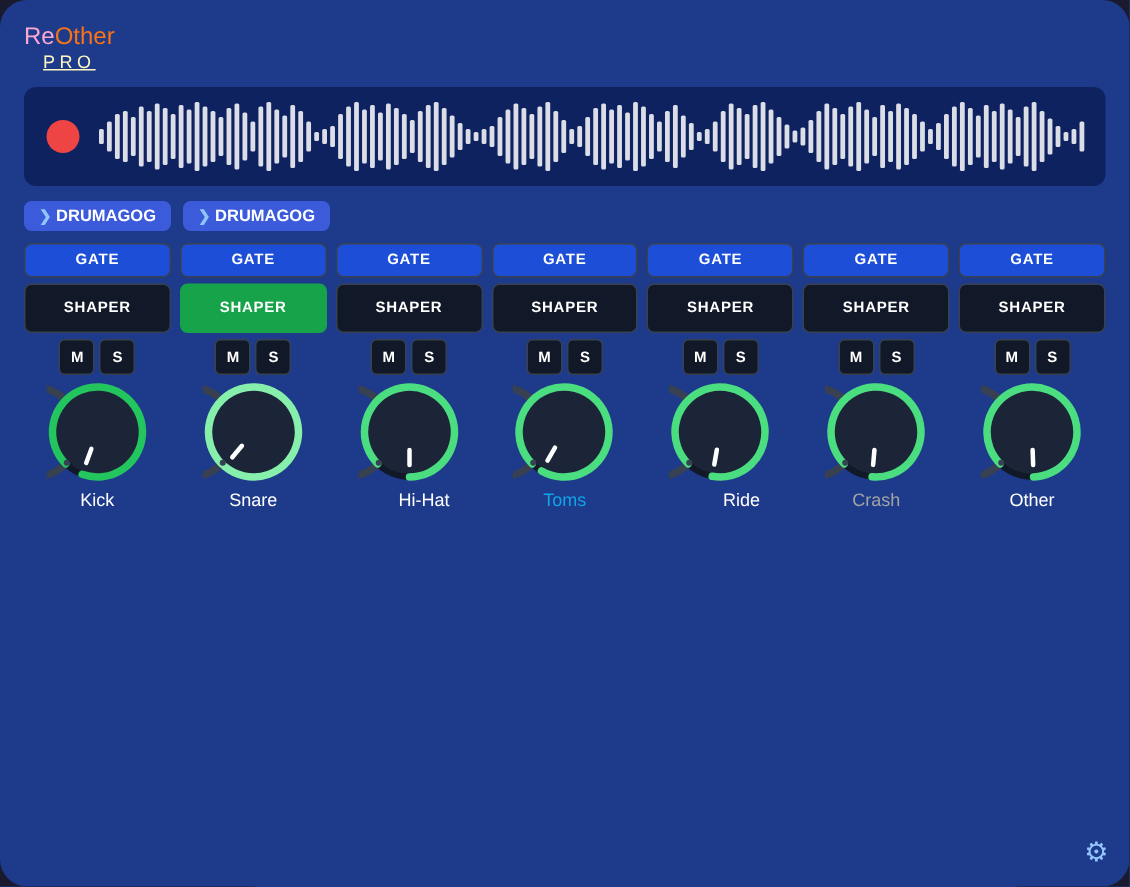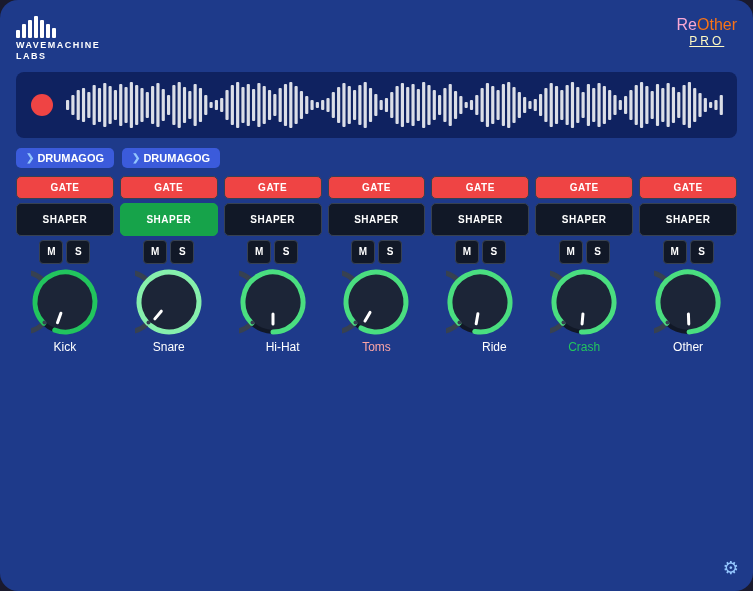--- a/index.html
+++ b/index.html
@@ -117,21 +117,21 @@
       display: flex;
       align-items: center;
       gap: 3px;
     }
     .drumagog-arrow {
       color: #93c5fd;
       font-size: 10px;
     }
     .gate-btn {
       width: 100%;
-      background: #ef4444;
+      background: #1d4ed8;
       color: white;
       border: 1px solid #374151;
       border-radius: 5px;
       padding: 5px 2px;
       font-size: 10px;
       font-weight: bold;
       cursor: pointer;
       text-align: center;
       letter-spacing: 0.5px;
     }
@@ -181,33 +181,20 @@
       font-size: 18px;
       cursor: pointer;
     }
   </style>
 </head>
 <body>
 
 <div class="app-container">
 
   <div class="header">
-    <div class="logo-area">
-      <div class="logo-bars">
-        <div class="logo-bar" style="height:8px;"></div>
-        <div class="logo-bar" style="height:14px;"></div>
-        <div class="logo-bar" style="height:18px;"></div>
-        <div class="logo-bar" style="height:22px;"></div>
-        <div class="logo-bar" style="height:18px;"></div>
-        <div class="logo-bar" style="height:14px;"></div>
-        <div class="logo-bar" style="height:10px;"></div>
-      </div>
-      <div class="logo-text">WAVEMACHINE</div>
-      <div class="logo-text">LABS</div>
-    </div>
     <div class="rebeat-logo">
       <div>
         <span class="rebeat-re">Re</span><span class="rebeat-beat">Other</span>
       </div>
       <div class="rebeat-pro">PRO</div>
     </div>
   </div>
 
   <div class="waveform-section">
     <button class="record-btn">
@@ -441,21 +428,21 @@
     <circle cx="34" cy="34" r="28" fill="#1c2537"></circle>
 
     <path d="M 12.786796564403577 55.21320343559643 A 30 30 0 1 1 12.78679656440357 12.786796564403577" fill="none" stroke="#374151" stroke-width="5" stroke-linecap="round"></path>
 
     <path d="M 12.786796564403577 55.21320343559643 A 30 30 0 1 1 19.000000000000007 59.98076211353316" fill="none" stroke="#4ade80" stroke-width="5" stroke-linecap="round"></path>
 
     <line x1="28.000000000000004" y1="44.392304845413264" x2="23.000000000000007" y2="53.05255888325765" stroke="white" stroke-width="3" stroke-linecap="round"></line>
 
     <circle cx="13.493903345590123" cy="54.50609665440988" r="2" fill="#374151"></circle>
   </svg></div>
-        <div style="color: #fca5a5; font-size: 12px; text-align: center;">Toms</div>
+        <div style="color: #0ea5e9; font-size: 12px; text-align: center;">Toms</div>
       </div>
       <div style="display: flex; flex-direction: column; align-items: center; gap: 4px;">
         <button class="gate-btn">GATE</button>
         <button class="shaper-btn">SHAPER</button>
         <div class="ms-row">
           <button class="ms-btn">M</button>
           <button class="ms-btn">S</button>
         </div>
         <div style="position: relative; width: 68px; height: 68px;"><svg width="68" height="68" viewBox="0 0 68 68">
 
@@ -487,21 +474,21 @@
     <circle cx="34" cy="34" r="28" fill="#1c2537"></circle>
 
     <path d="M 12.786796564403577 55.21320343559643 A 30 30 0 1 1 12.78679656440357 12.786796564403577" fill="none" stroke="#374151" stroke-width="5" stroke-linecap="round"></path>
 
     <path d="M 12.786796564403577 55.21320343559643 A 30 30 0 1 1 31.385327717570252 63.88584094275237" fill="none" stroke="#4ade80" stroke-width="5" stroke-linecap="round"></path>
 
     <line x1="32.9541310870281" y1="45.954336377100944" x2="32.08257365955152" y2="55.916283358018404" stroke="white" stroke-width="3" stroke-linecap="round"></line>
 
     <circle cx="13.493903345590123" cy="54.50609665440988" r="2" fill="#374151"></circle>
   </svg></div>
-        <div style="color: #22c55e; font-size: 12px; text-align: center;">Crash</div>
+        <div style="color: #a3a3a3; font-size: 12px; text-align: center;">Crash</div>
       </div>
       <div style="display: flex; flex-direction: column; align-items: center; gap: 4px;">
         <button class="gate-btn">GATE</button>
         <button class="shaper-btn">SHAPER</button>
         <div class="ms-row">
           <button class="ms-btn">M</button>
           <button class="ms-btn">S</button>
         </div>
         <div style="position: relative; width: 68px; height: 68px;"><svg width="68" height="68" viewBox="0 0 68 68">
 

